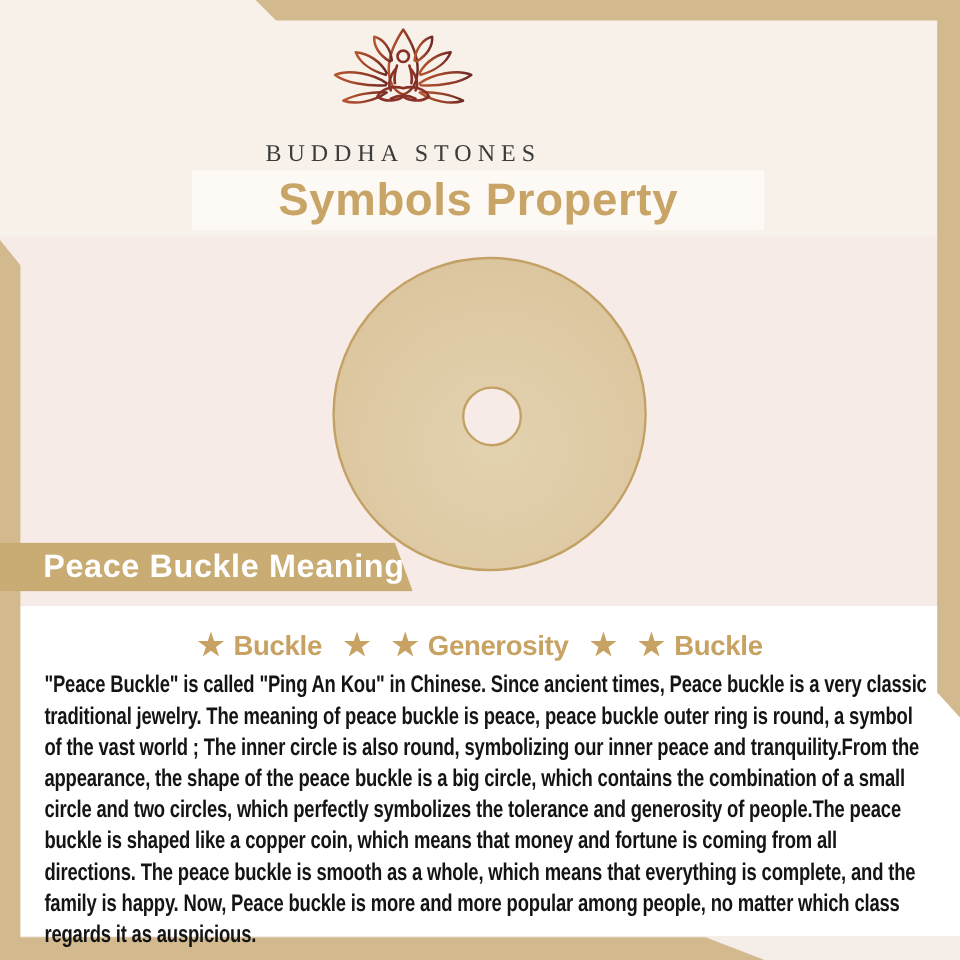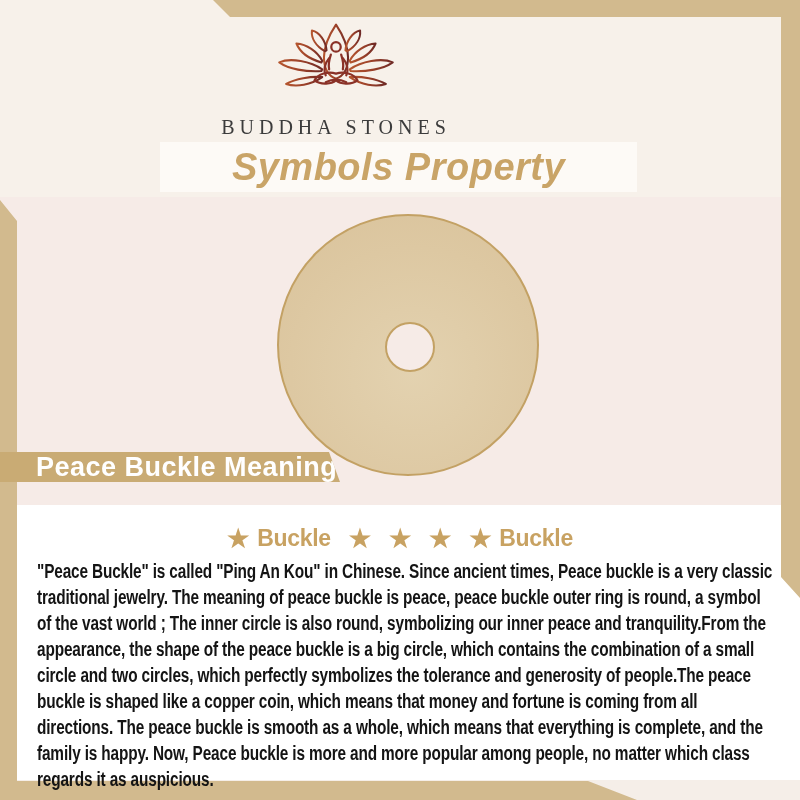--- a/index.html
+++ b/index.html
@@ -26,37 +26,37 @@
     margin-top:4px;font-family:"Liberation Serif", serif;font-size:20px;
     letter-spacing:5px;color:#3b3b3b;font-weight:500;
   }
 
   
   .title-banner{
     position:absolute;left:160px;top:142px;width:477px;height:50px;
     background:#fdfaf6;display:flex;align-items:center;justify-content:center;
   }
   .title-banner .title{
-    font-size:38px;font-weight:700;color:#c9a467;letter-spacing:0.5px;font-style:italic;
+    font-size:38px;font-weight:700;color:#c9a467;letter-spacing:0.5px;
   }
 
   
   .buckle-outer{
     position:absolute;left:277px;top:214px;width:262px;height:262px;box-sizing:border-box;
     border-radius:50%;border:2px solid #c3a164;
     background:radial-gradient(circle at 52% 60%, #e3d2b0 0%, #ddc8a2 60%, #d9c29a 100%);
   }
   .buckle-hole{
     position:absolute;left:106px;top:106px;width:50px;height:50px;box-sizing:border-box;
     border-radius:50%;border:2px solid #c3a164;background:#f6ebe7;
   }
 
   
   .section-banner{
-    position:absolute;left:0;top:452px;width:344px;height:30px;
+    position:absolute;left:0;top:452px;width:344px;height:41px;
     background:#c9ab74;
     clip-path:polygon(0 0,329px 0,344px 41px,0 41px);
     display:flex;align-items:center;
   }
   .section-banner .label{
     padding-left:36px;color:#ffffff;font-size:27px;font-weight:700;letter-spacing:0.5px;
   }
 
   
   .symbols-row{
@@ -131,20 +131,21 @@
 <div class="symbols-row">
     <span class="sym">
       <span class="star">★</span>
       <span>Buckle</span>
     </span>
     <span class="sym">
       <span class="star">★</span>
     </span>
     <span class="sym">
       <span class="star">★</span>
+      <span>Generosity</span>
     </span>
     <span class="sym">
       <span class="star">★</span>
     </span>
     <span class="sym">
       <span class="star">★</span>
       <span>Buckle</span>
     </span>
   </div>
 

